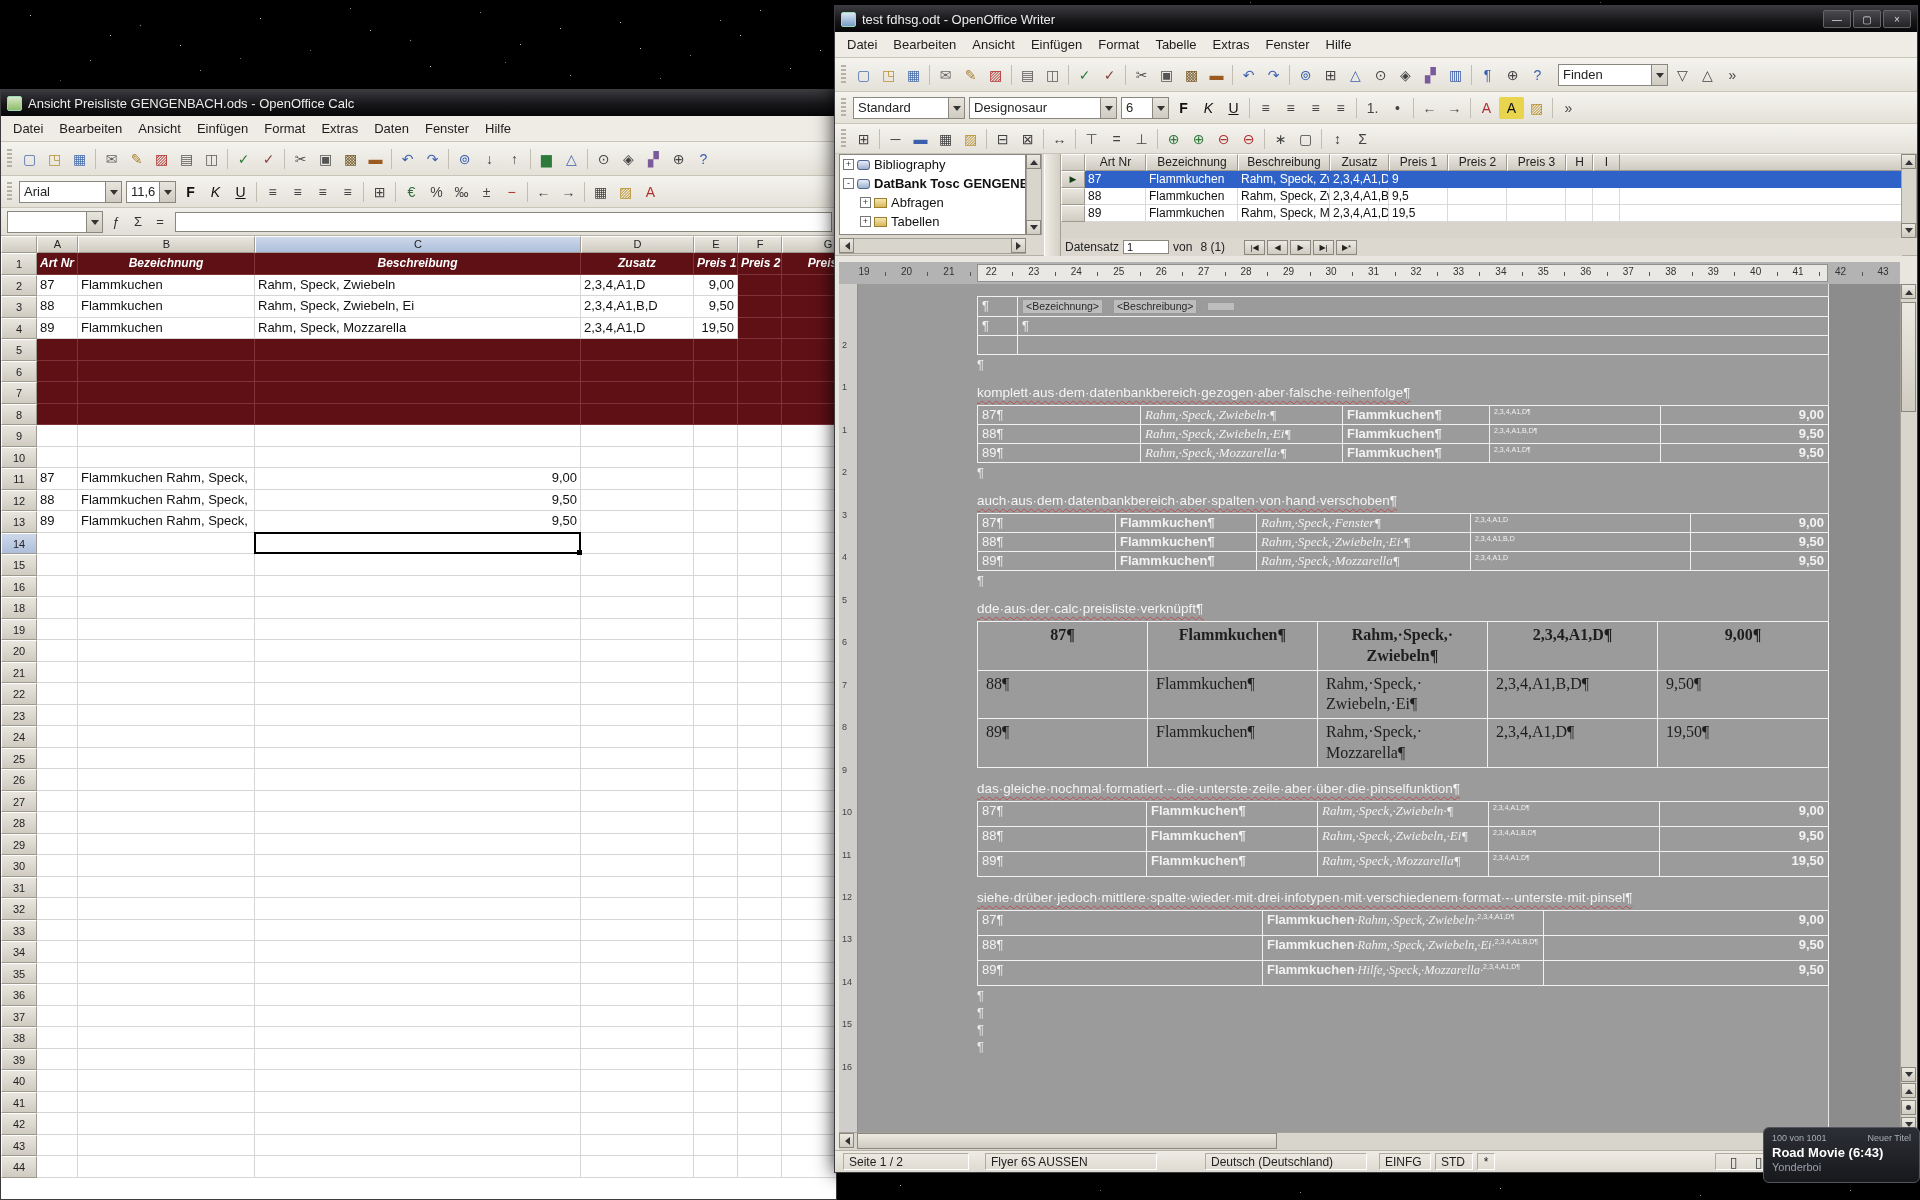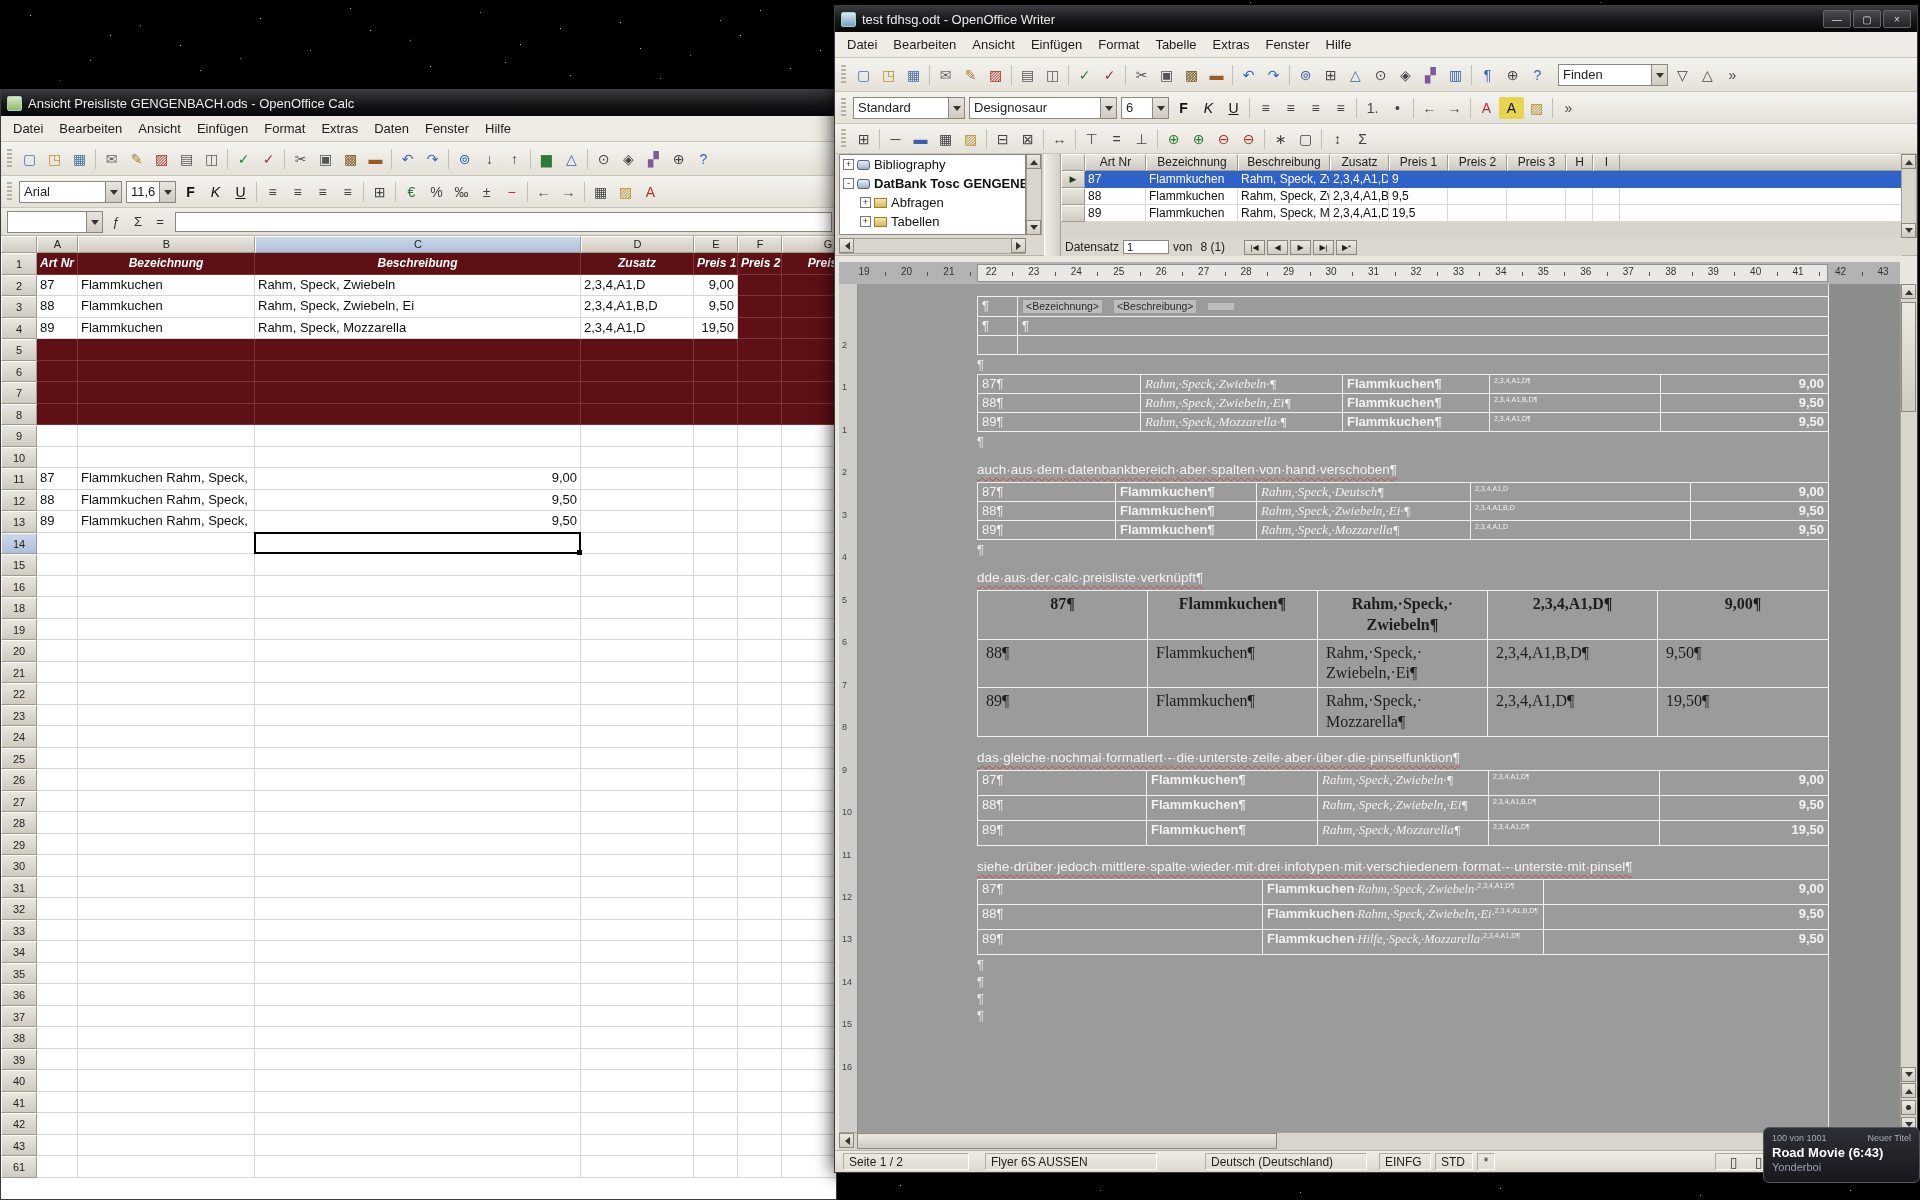--- a/index.html
+++ b/index.html
@@ -652,21 +652,21 @@
         <div class="cg-rh">43</div>
         <div class="cg-cell" style="width: 41px;"></div>
         <div class="cg-cell" style="width: 177px;"></div>
         <div class="cg-cell" style="width: 326px;"></div>
         <div class="cg-cell" style="width: 113px;"></div>
         <div class="cg-cell num" style="width: 44px;"></div>
         <div class="cg-cell" style="width: 44px;"></div>
         <div class="cg-cell" style="width: 92px;"></div>
       </div>
       <div class="cg-row">
-        <div class="cg-rh">61</div>
+        <div class="cg-rh">44</div>
         <div class="cg-cell" style="width: 41px;"></div>
         <div class="cg-cell" style="width: 177px;"></div>
         <div class="cg-cell" style="width: 326px;"></div>
         <div class="cg-cell" style="width: 113px;"></div>
         <div class="cg-cell num" style="width: 44px;"></div>
         <div class="cg-cell" style="width: 44px;"></div>
         <div class="cg-cell" style="width: 92px;"></div>
       </div>
       <div class="cg-sel" style="left: 253px; top: 295.5px; width: 327px; height: 22.5px;"></div>
     </div>
@@ -1009,20 +1009,21 @@
           <div class="drow">
             <div class="dcell" style="width: 40px; min-height: 19px;">¶</div>
             <div class="dcell" style="width: 811px; min-height: 19px;">¶</div>
           </div>
           <div class="drow">
             <div class="dcell" style="width: 40px; min-height: 19px;"></div>
             <div class="dcell" style="width: 811px; min-height: 19px;"></div>
           </div>
         </div>
         <div class="doc-p">¶</div>
+        <div class="doc-h">komplett·aus·dem·datenbankbereich·gezogen·aber·falsche·reihenfolge¶</div>
         <div class="dtable">
           <div class="drow">
             <div class="dcell dc-num" style="width: 163px; min-height: 19px;">87¶</div>
             <div class="dcell dc-it" style="width: 202px; min-height: 19px;">Rahm,·Speck,·Zwiebeln·¶</div>
             <div class="dcell dc-b" style="width: 147px; min-height: 19px;">Flammkuchen¶</div>
             <div class="dcell dc-tiny" style="width: 171px; min-height: 19px;">2,3,4,A1,D¶</div>
             <div class="dcell dc-price" style="width: 168px; min-height: 19px;">9,00</div>
           </div>
           <div class="drow">
             <div class="dcell dc-num" style="width: 163px; min-height: 19px;">88¶</div>
@@ -1038,21 +1039,21 @@
             <div class="dcell dc-tiny" style="width: 171px; min-height: 19px;">2,3,4,A1,D¶</div>
             <div class="dcell dc-price" style="width: 168px; min-height: 19px;">9,50</div>
           </div>
         </div>
         <div class="doc-p">¶</div>
         <div class="doc-h">auch·aus·dem·datenbankbereich·aber·spalten·von·hand·verschoben¶</div>
         <div class="dtable">
           <div class="drow">
             <div class="dcell dc-num" style="width: 138px; min-height: 19px;">87¶</div>
             <div class="dcell dc-b" style="width: 141px; min-height: 19px;">Flammkuchen¶</div>
-            <div class="dcell dc-it" style="width: 214px; min-height: 19px;">Rahm,·Speck,·Deutsch¶</div>
+            <div class="dcell dc-it" style="width: 214px; min-height: 19px;">Rahm,·Speck,·Fenster¶</div>
             <div class="dcell dc-tiny" style="width: 220px; min-height: 19px;">2,3,4,A1,D</div>
             <div class="dcell dc-price" style="width: 138px; min-height: 19px;">9,00</div>
           </div>
           <div class="drow">
             <div class="dcell dc-num" style="width: 138px; min-height: 19px;">88¶</div>
             <div class="dcell dc-b" style="width: 141px; min-height: 19px;">Flammkuchen¶</div>
             <div class="dcell dc-it" style="width: 214px; min-height: 19px;">Rahm,·Speck,·Zwiebeln,·Ei·¶</div>
             <div class="dcell dc-tiny" style="width: 220px; min-height: 19px;">2,3,4,A1,B,D</div>
             <div class="dcell dc-price" style="width: 138px; min-height: 19px;">9,50</div>
           </div>

